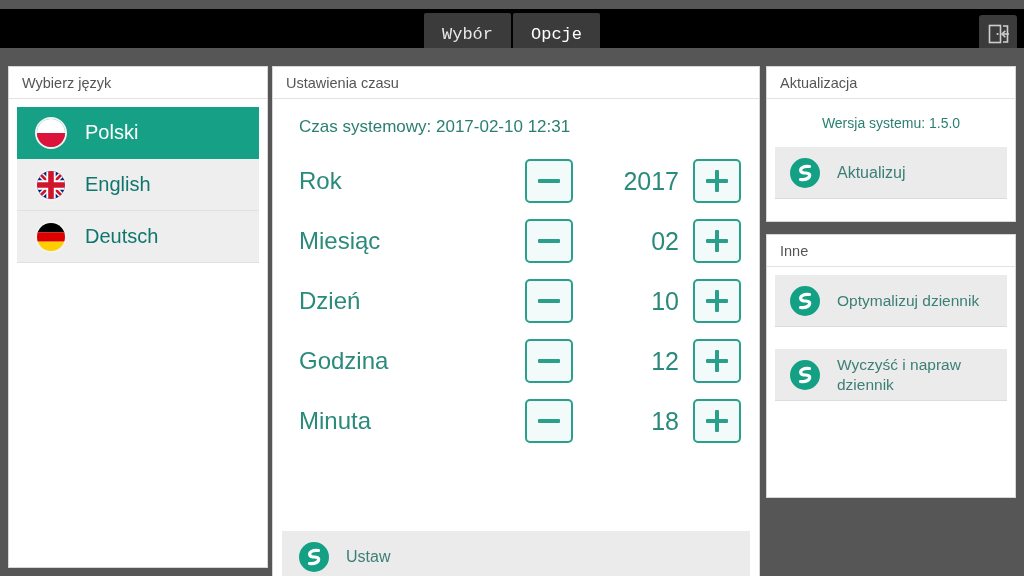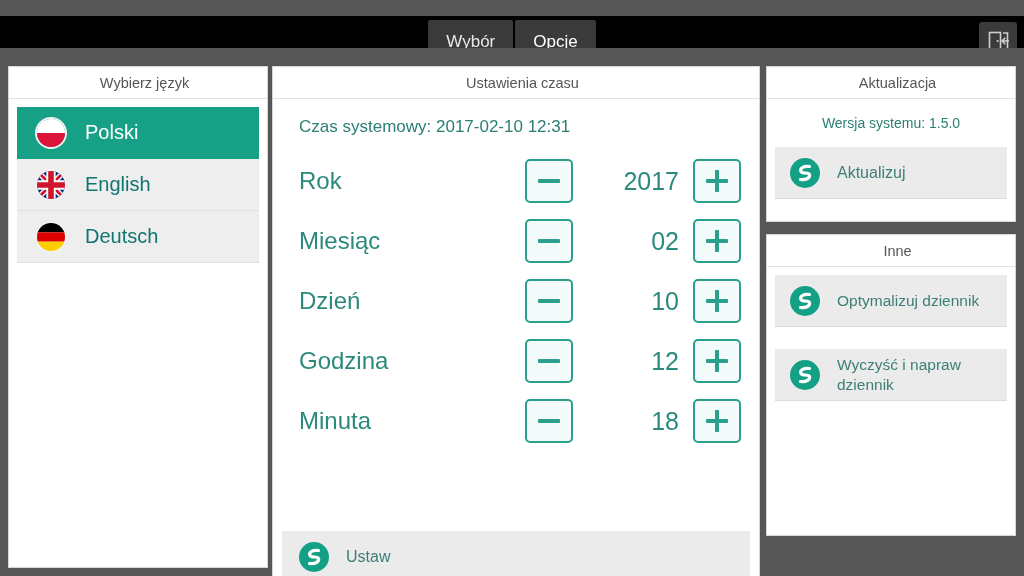--- a/index.html
+++ b/index.html
@@ -11,26 +11,27 @@
     height: 576px;
     background: #565656;
     font-family: "Liberation Sans", sans-serif;
     overflow: hidden;
     position: relative;
   }
 
   
   .topbar {
     position: absolute;
-    left: 0; top: 16px;
+    left: 0; top: 9px;
     width: 1024px; height: 48px;
     background: #000000;
     display: flex;
     align-items: flex-start;
     justify-content: center;
+    font-family: Liberation Mono, monospace;
   }
   .tabs {
     display: flex;
     align-items: flex-start;
     height: 48px;
     gap: 2px;
   }
   .tab {
     background: #3b3b3b;
     color: #e8e8e8;
@@ -85,21 +86,20 @@
   }
   .panel-header {
     height: 32px;
     line-height: 32px;
     padding-left: 13px;
     font-size: 14.5px;
     color: #555555;
     border-bottom: 1px solid #e2e2e2;
     background: #ffffff;
     box-sizing: border-box;
-    text-align: center;
   }
 
   
   .left-panel {
     left: 8px; top: 18px;
     width: 260px; height: 502px;
   }
   .lang-list {
     padding: 8px 8px 0 8px;
   }
@@ -221,21 +221,21 @@
     padding-left: 16px;
   }
 
   
   .update-panel {
     left: 766px; top: 18px;
     width: 250px; height: 156px;
   }
   .other-panel {
     left: 766px; top: 186px;
-    width: 250px; height: 302px;
+    width: 250px; height: 264px;
   }
   .sys-version {
     font-size: 14px;
     color: #2a7f72;
     padding: 16px 0 0 0;
     text-align: center;
   }
   .right-action {
     margin: 16px 8px 0 8px;
     height: 52px;

